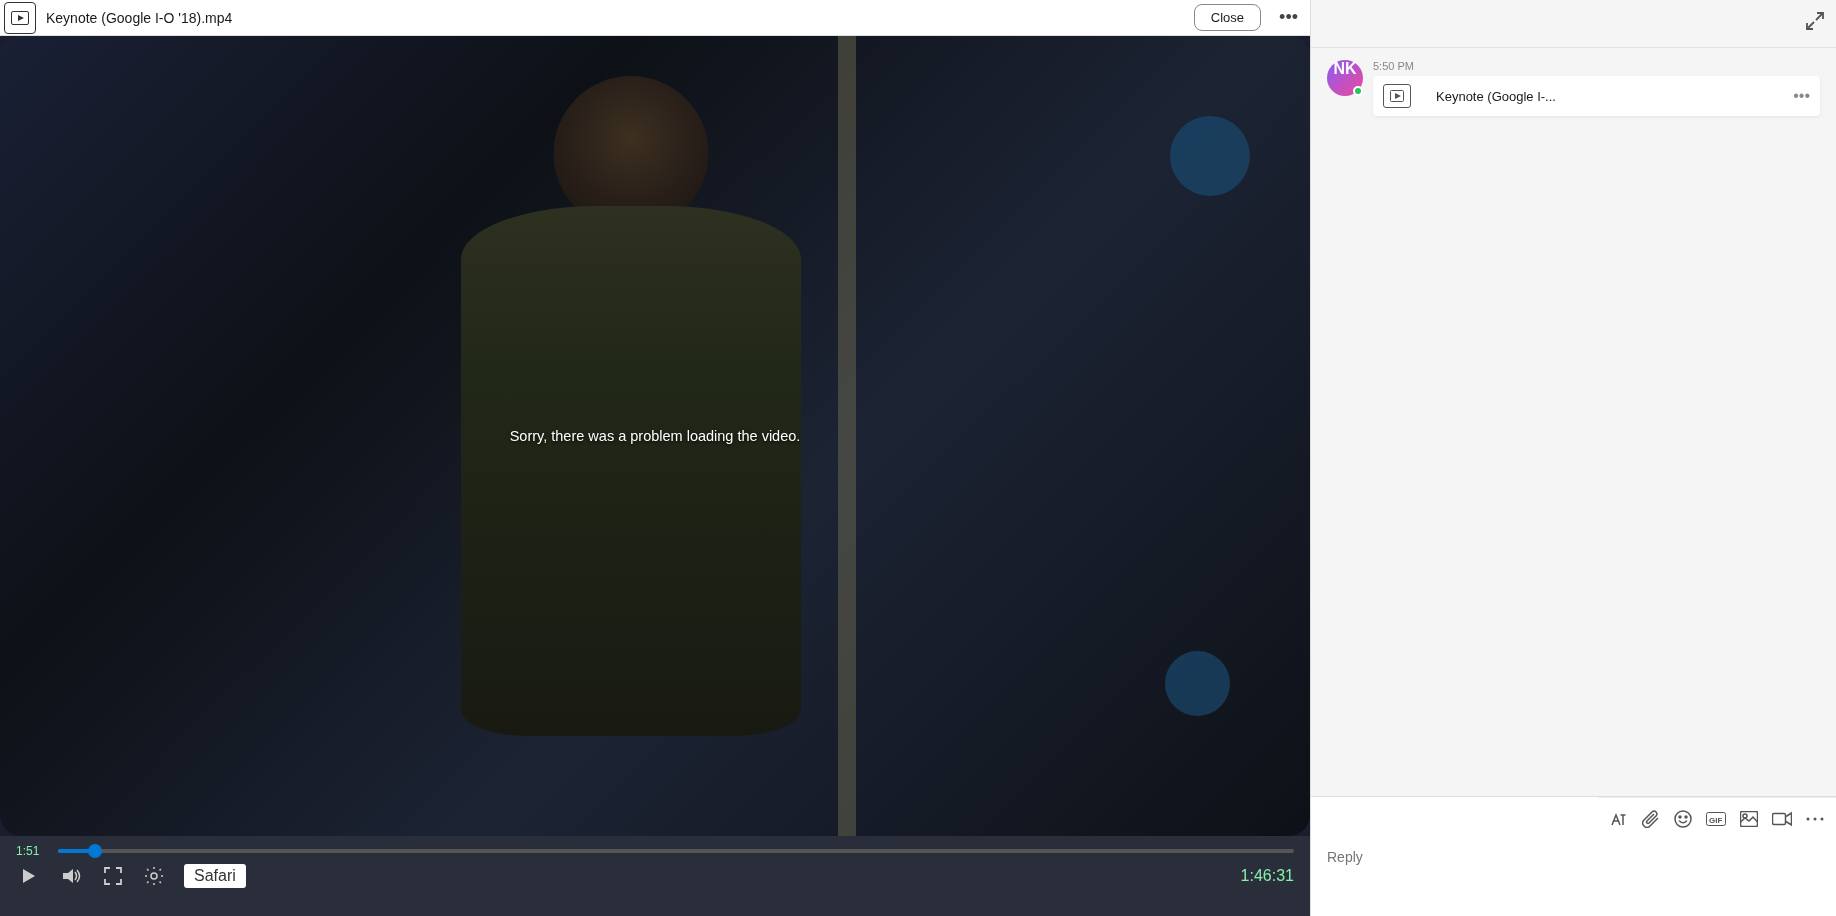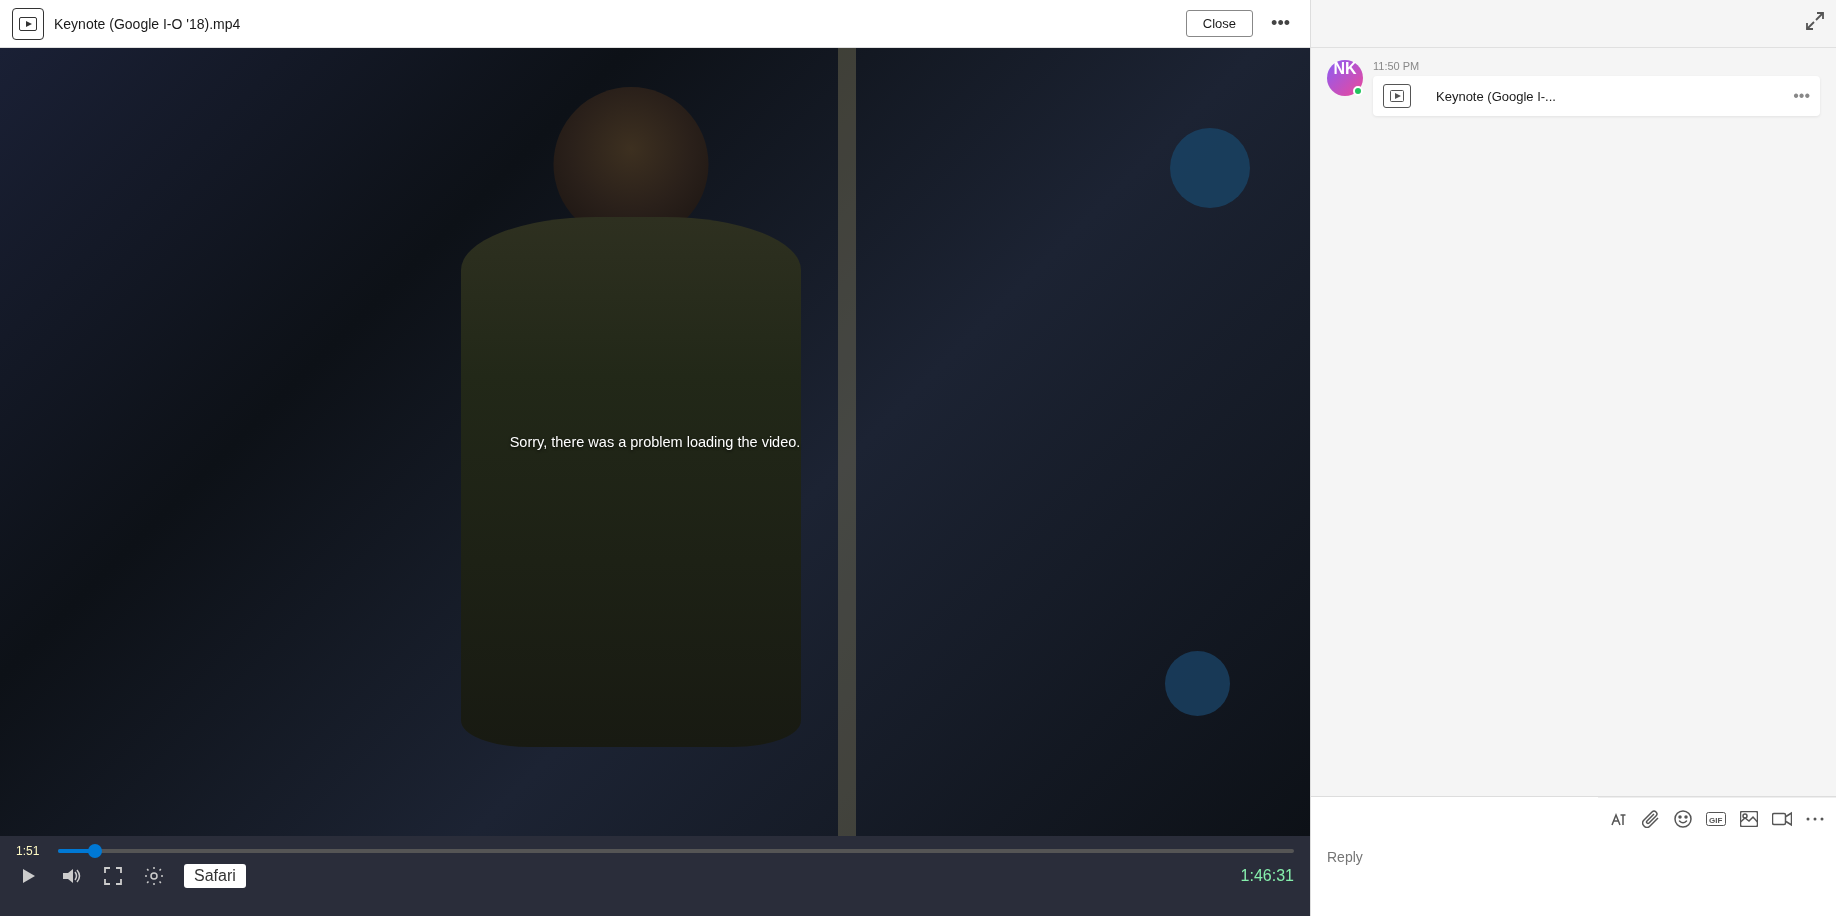--- a/index.html
+++ b/index.html
@@ -9,25 +9,25 @@
     .video-player-container {
       width: 1310px;
       height: 916px;
       background: #1a1a2e;
       display: flex;
       flex-direction: column;
       position: relative;
     }
 
     .player-titlebar {
-      height: 48px;
+      height: 36px;
       background: #ffffff;
       display: flex;
       align-items: center;
-      padding: 0 12px;
+      padding: 0 4px;
       border-bottom: 1px solid #e0e0e0;
       gap: 10px;
       flex-shrink: 0;
     }
 
     .player-icon-box {
       width: 32px;
       height: 32px;
       border: 1.5px solid #333;
       border-radius: 4px;
@@ -40,21 +40,21 @@
     .player-title-text {
       flex: 1;
       font-size: 14px;
       font-weight: 500;
       color: #1a1a1a;
     }
 
     .close-btn {
       padding: 5px 16px;
       border: 1px solid #888;
-      border-radius: 3px;
+      border-radius: 8px;
       background: white;
       font-size: 13px;
       cursor: pointer;
       color: #1a1a1a;
     }
 
     .more-btn {
       background: none;
       border: none;
       cursor: pointer;
@@ -71,20 +71,21 @@
     }
 
     .video-bg {
       width: 100%;
       height: 100%;
       background: linear-gradient(135deg, #1a2035 0%, #0d1117 30%, #1c2333 60%, #0d1117 100%);
       position: relative;
       display: flex;
       align-items: center;
       justify-content: center;
+      border-radius: 21px;
     }
 
     .dark-circle-top-right {
       position: absolute;
       top: 80px;
       right: 60px;
       width: 80px;
       height: 80px;
       background: #1a4060;
       border-radius: 50%;
@@ -158,21 +159,21 @@
       width: 14px;
       height: 14px;
       background: #0078d4;
       border-radius: 50%;
       position: absolute;
       top: -5px;
       left: calc(3% - 7px);
     }
 
     .time-current {
-      color: #fef9c3;
+      color: #86efac;
       font-size: 12px;
       min-width: 32px;
     }
 
     .controls-row {
       display: flex;
       align-items: center;
       gap: 18px;
     }
 
@@ -446,21 +447,21 @@
     </button>
   </div>
 
   <div class="chat-messages">
     <div class="message-item">
       <div class="avatar">
         <span>NK</span>
         <div class="avatar-online-dot"></div>
       </div>
       <div class="message-content">
-        <div class="message-time">11:50 PM</div>
+        <div class="message-time">5:50 PM</div>
         <div class="message-bubble">
           <div class="file-icon-box">
             <svg width="14" height="12" viewBox="0 0 14 12" fill="none">
               <rect x="0.5" y="0.5" width="13" height="11" rx="1" stroke="#555" fill="none"></rect>
               <polygon points="5,3 5,9 11,6" fill="#555"></polygon>
             </svg>
           </div>
           <span class="file-name">Keynote (Google I-...</span>
           <button class="bubble-more-btn">•••</button>
         </div>

